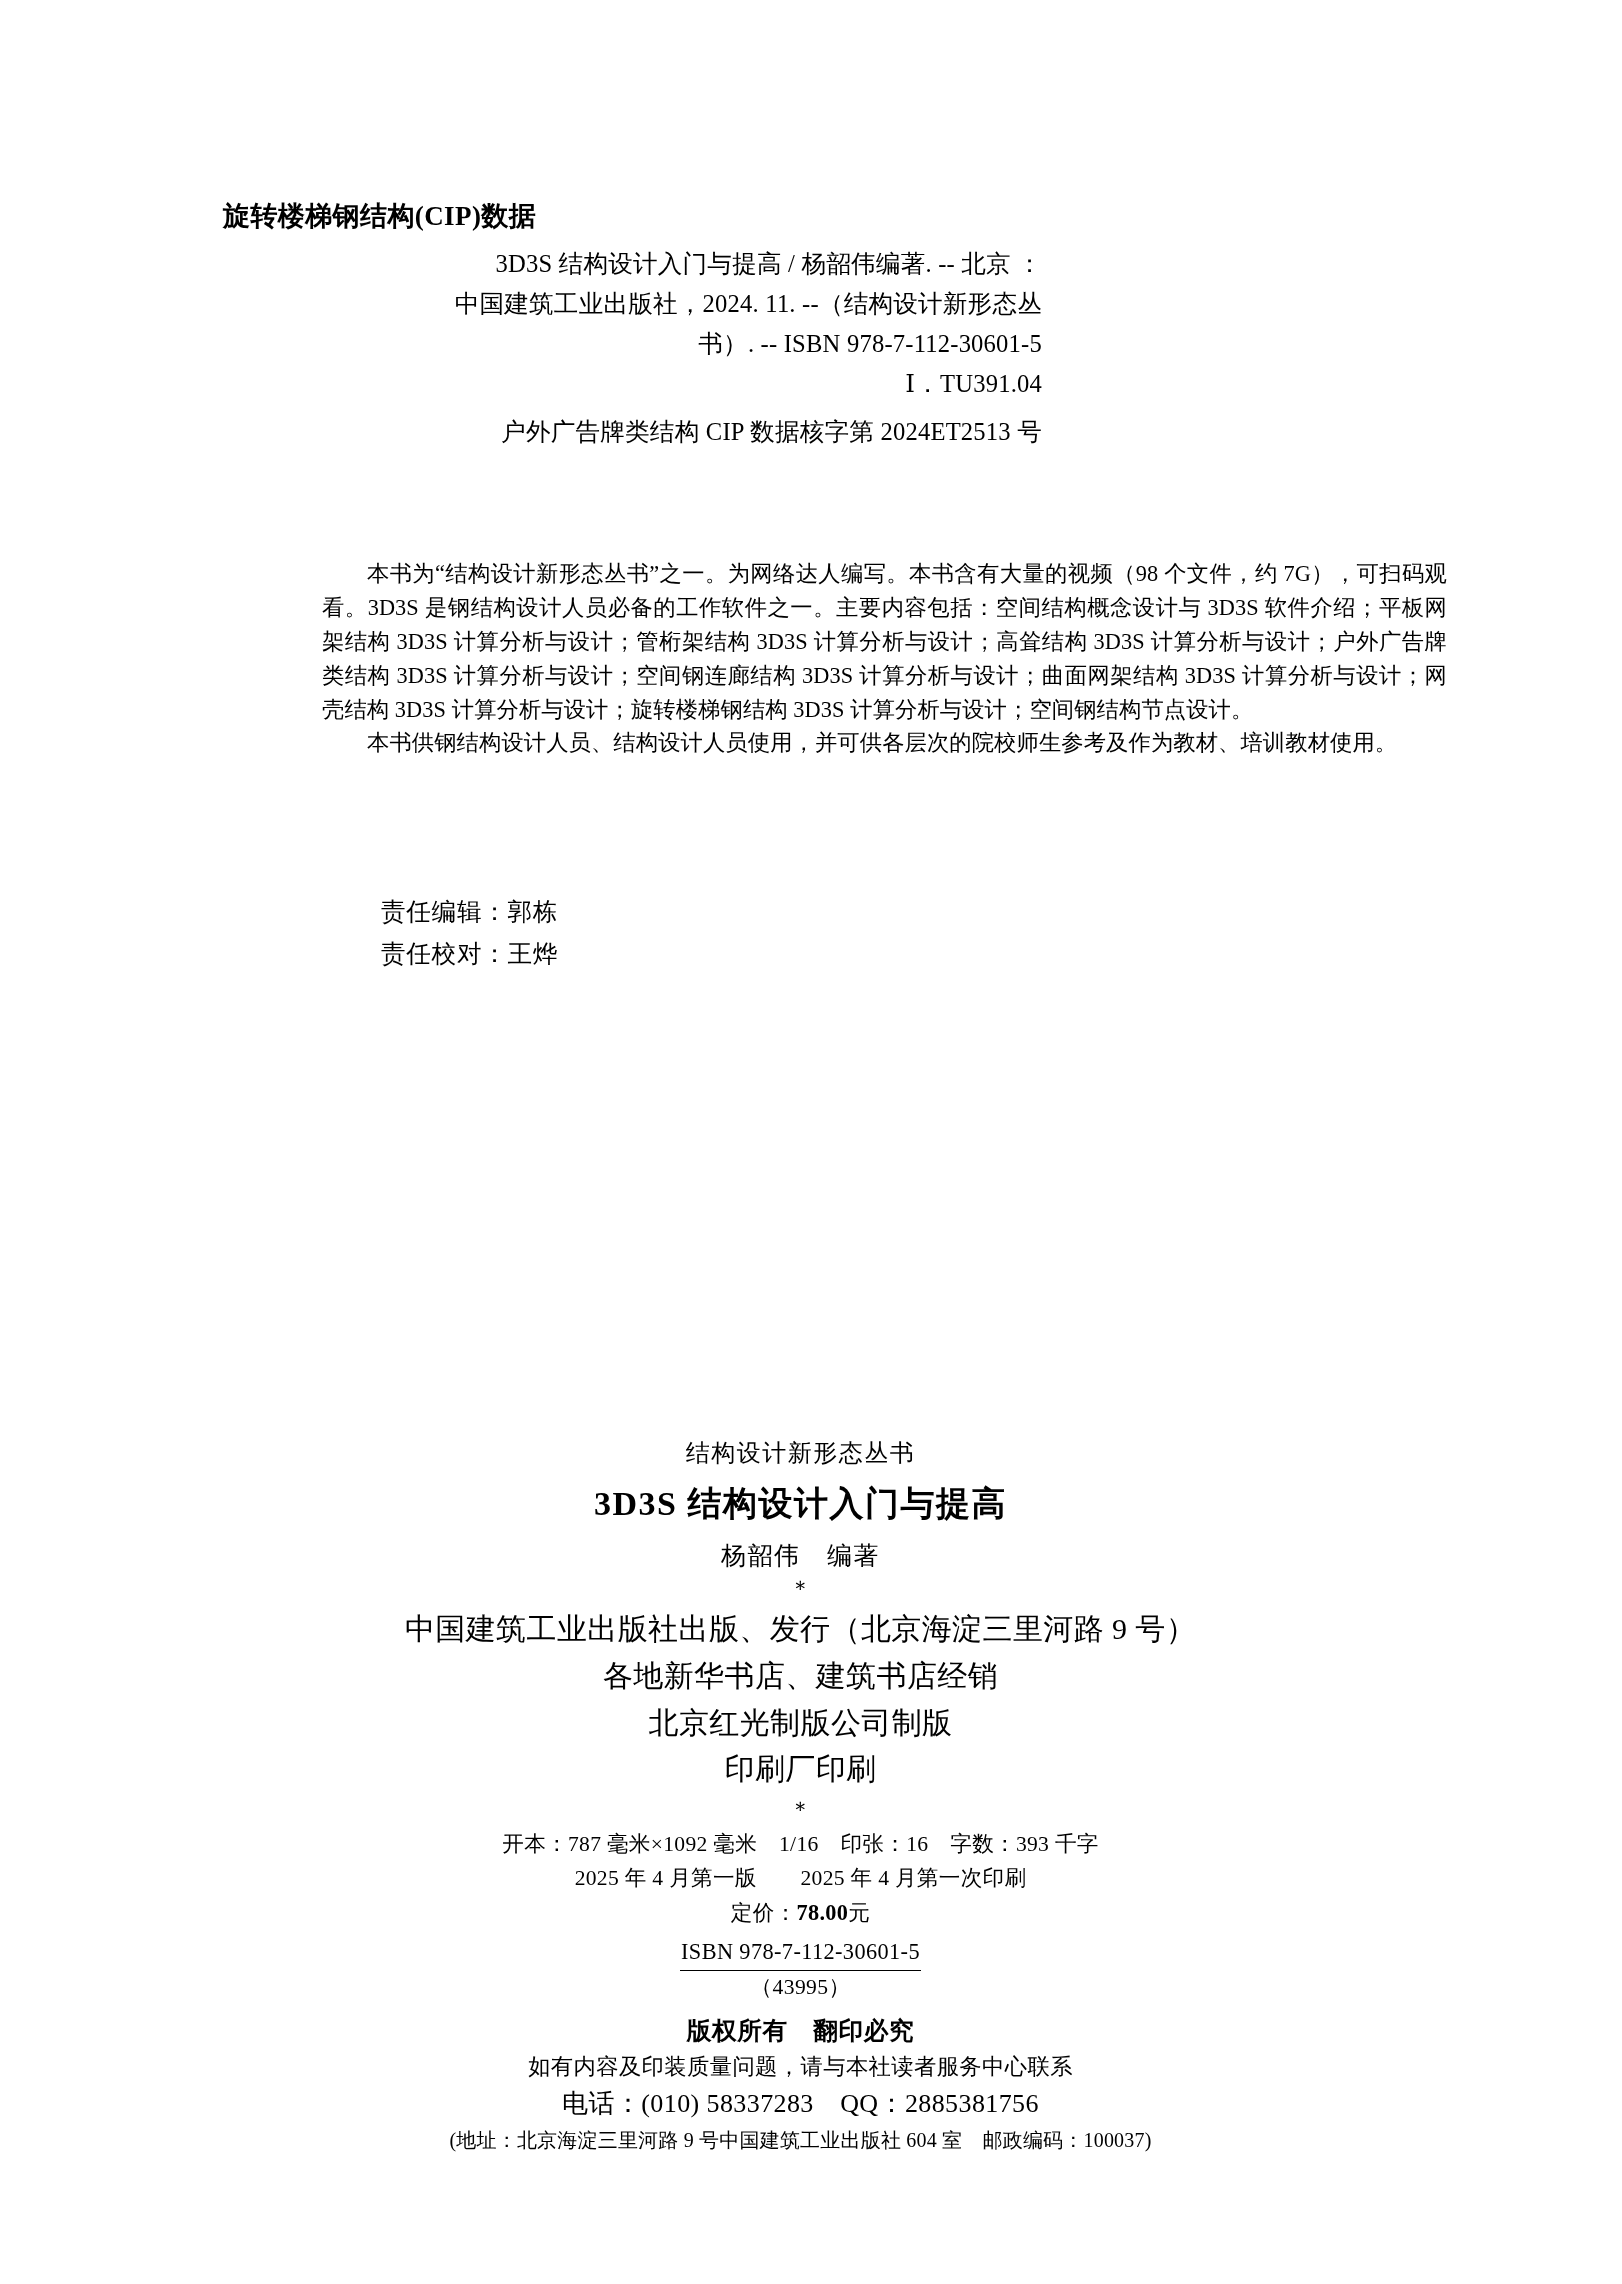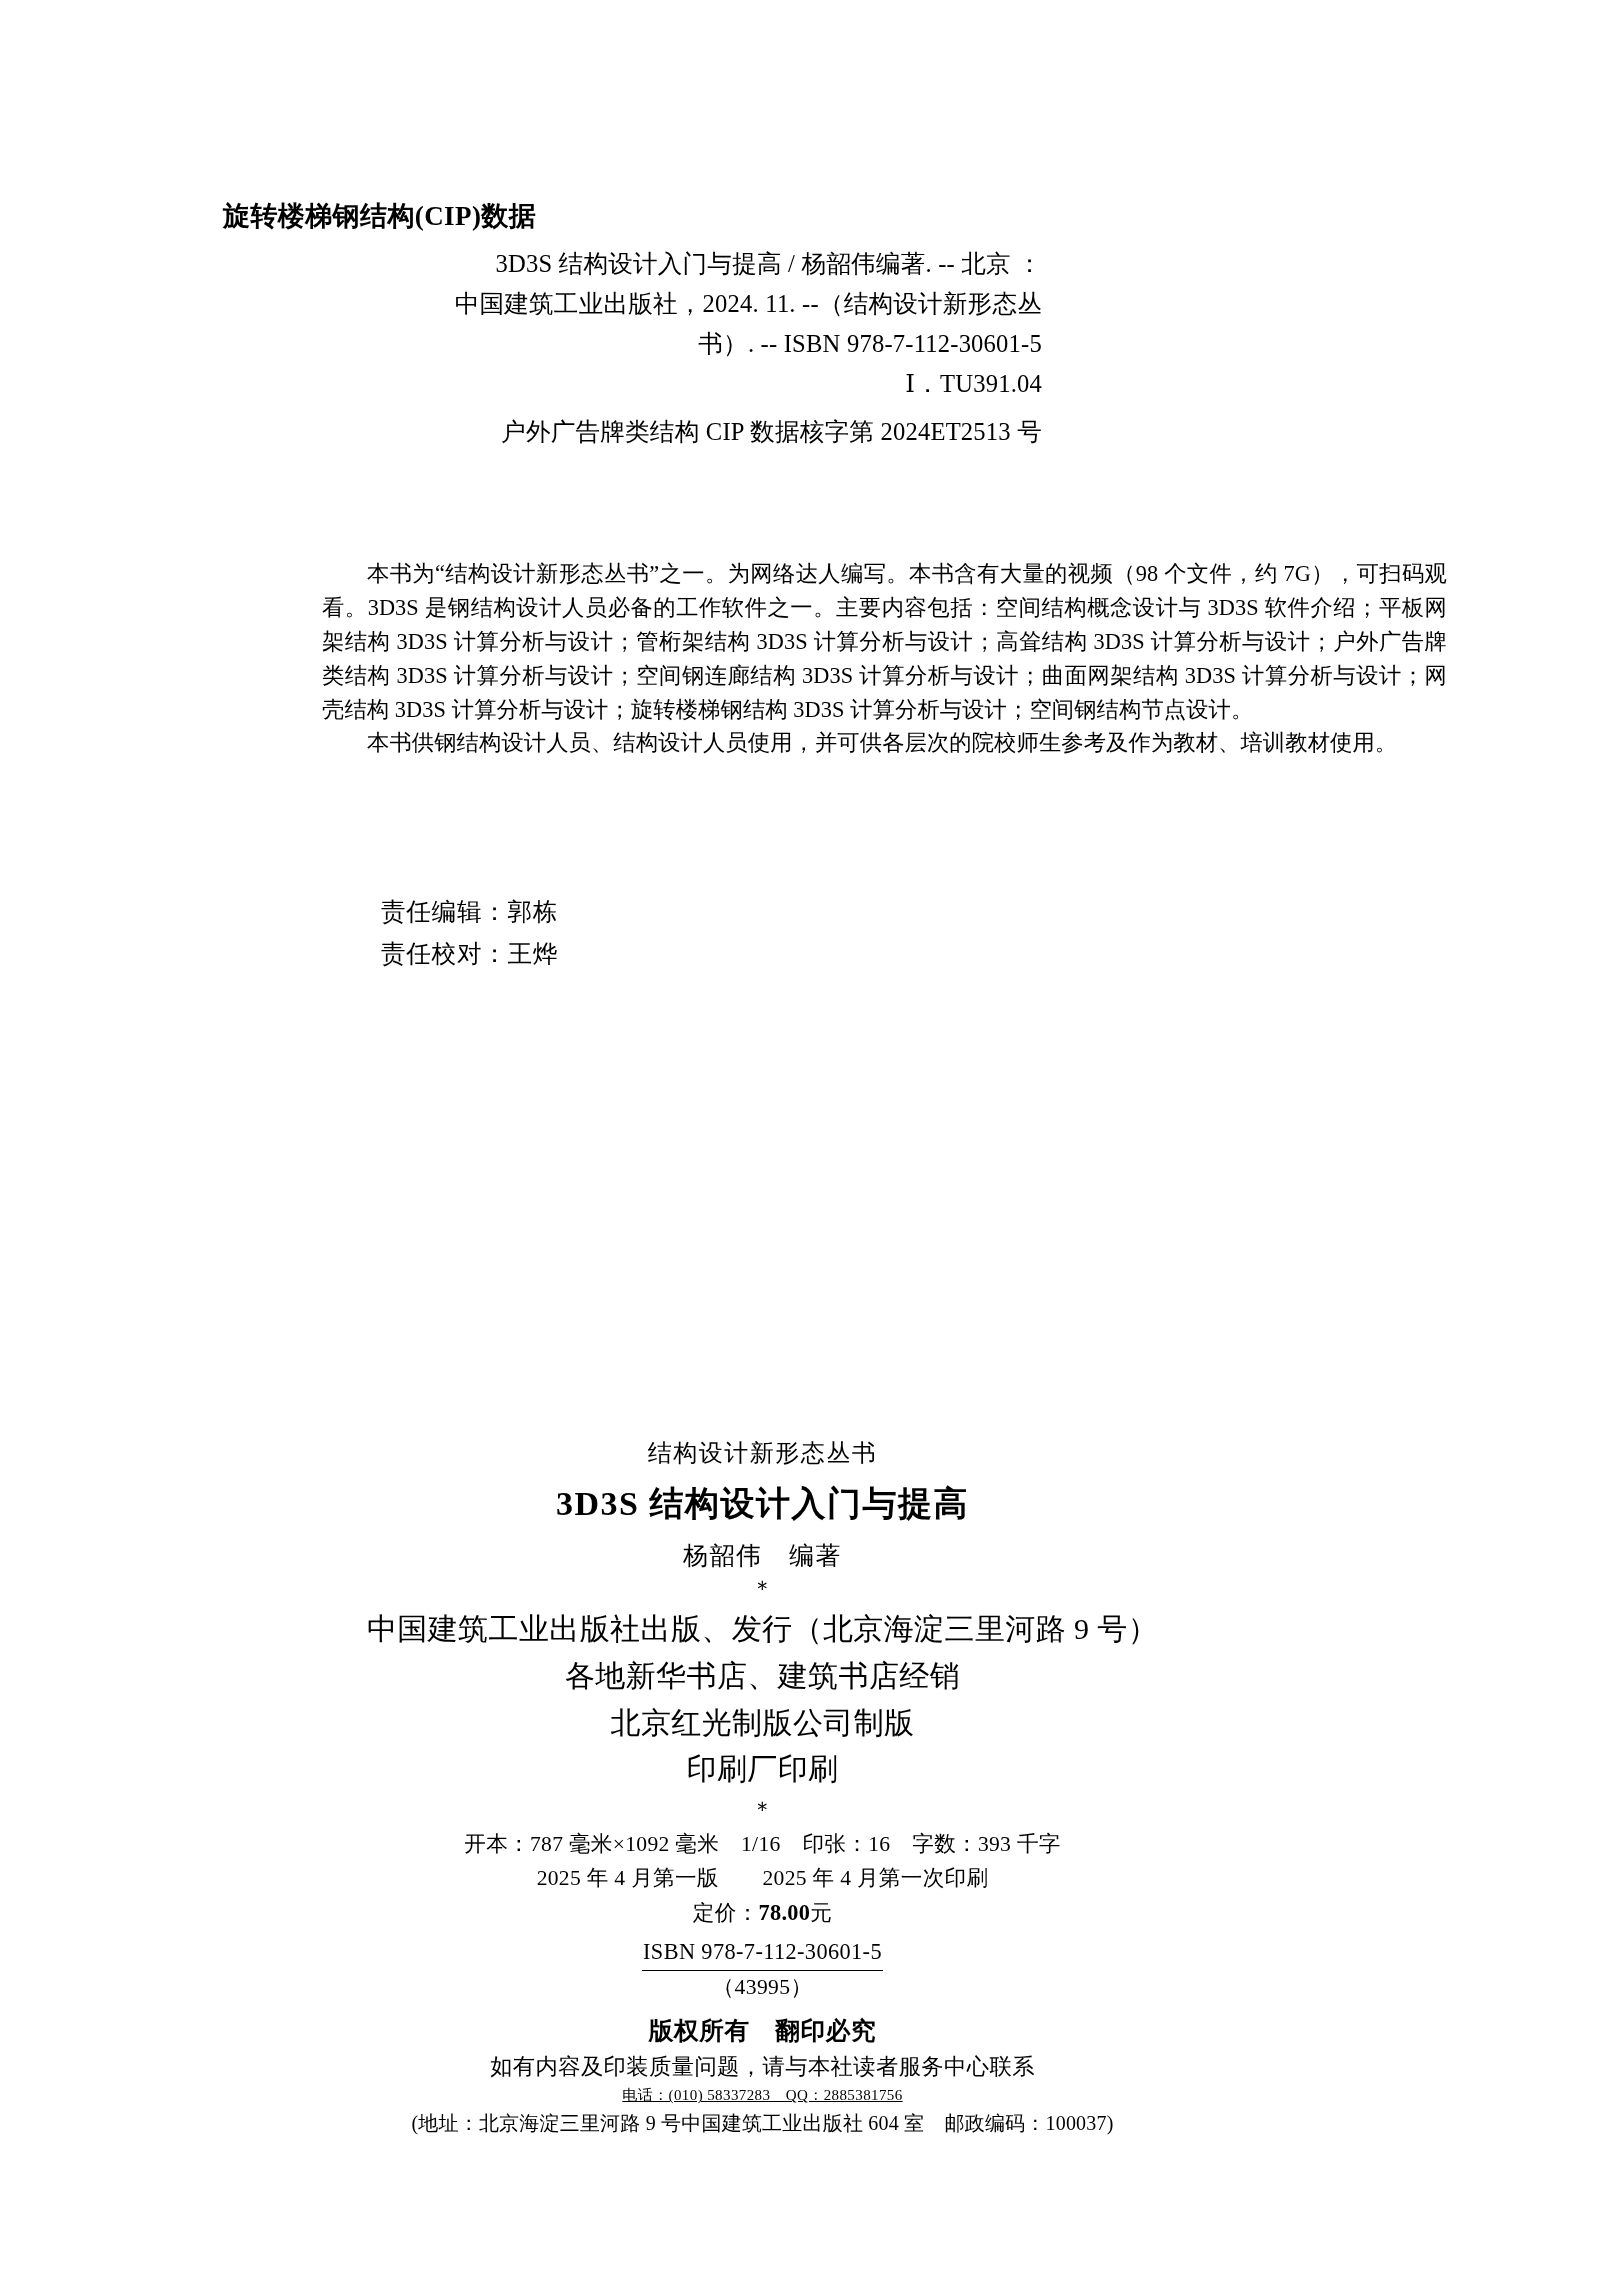--- a/index.html
+++ b/index.html
@@ -75,20 +75,21 @@
     white-space: nowrap;
   }
 
   
   .colophon {
     position: absolute;
     left: 0;
     top: 1437px;
     width: 1525px;
     text-align: center;
+    padding-left: 38px;
   }
   .series-name {
     font-size: 24px;
     letter-spacing: 1.5px;
     line-height: 1.4;
     margin-bottom: 9px;
   }
   .book-title {
     font-weight: bold;
     font-size: 34px;
@@ -148,24 +149,23 @@
     letter-spacing: 0.7px;
     line-height: 1.5;
     margin-top: 9px;
   }
   .service-line {
     font-size: 22.3px;
     line-height: 1.56;
     letter-spacing: 0.4px;
   }
   .contact-line {
-    font-size: 15px;
-    line-height: 1.56;
-    letter-spacing: 0.4px;
-    text-decoration: underline;
+    font-size: 26px;
+    line-height: 1.56;
+    letter-spacing: 0.4px;
   }
   .address-line {
     font-size: 20px;
     line-height: 1.56;
     letter-spacing: 0.2px;
   }
 </style>
 </head>
 <body>
 

